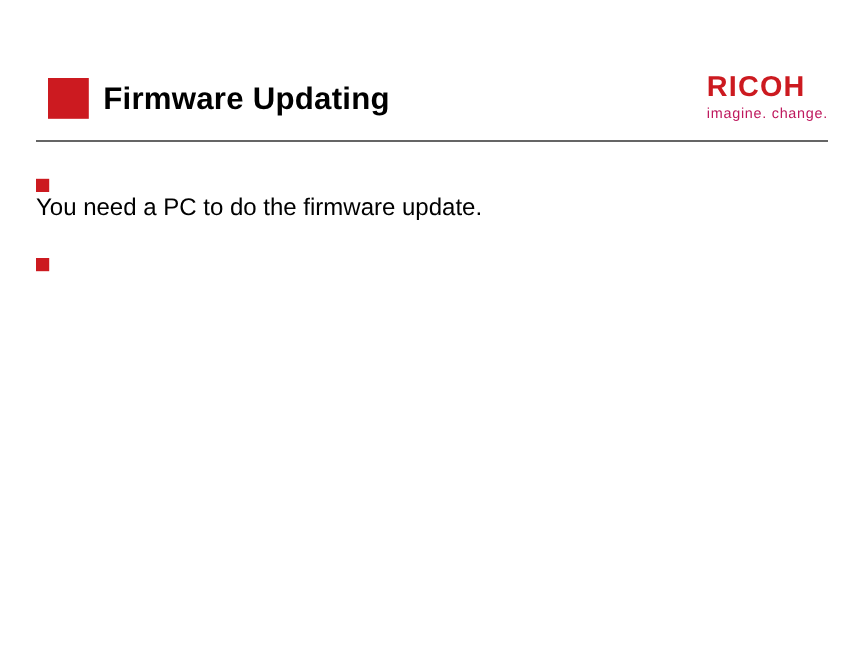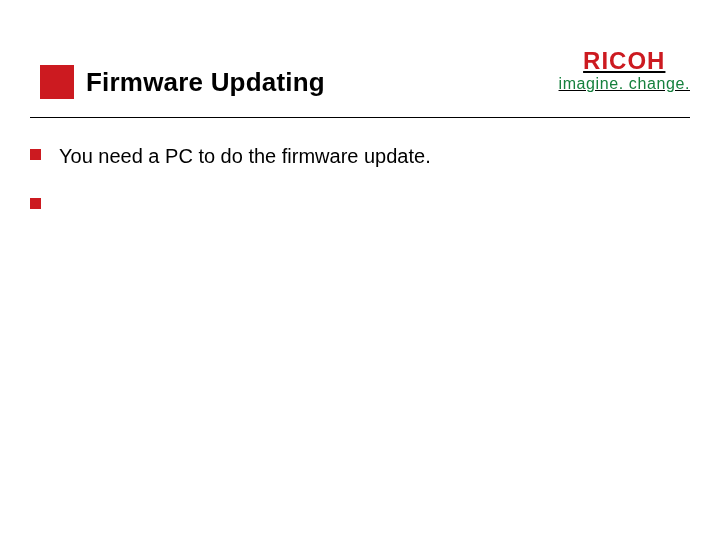--- a/index.html
+++ b/index.html
@@ -36,34 +36,33 @@
     left: 86px;
     top: 34px;
     font-size: 26px;
     font-weight: bold;
     color: #000;
     letter-spacing: 0.2px;
   }
   .logo {
     position: absolute;
     right: 30px;
-    top: 16px;
-    text-align: center;
-    text-decoration: underline;
+    top: 28px;
+    text-align: left;
   }
   .logo-name {
     font-size: 24px;
     font-weight: 800;
     color: #cc1a20;
     letter-spacing: 1px;
     line-height: 1;
   }
   .logo-tag {
-    font-size: 16px;
-    color: #15803d;
+    font-size: 12px;
+    color: #be185d;
     letter-spacing: 0.6px;
     margin-top: 2px;
   }
   .rule {
     position: absolute;
     left: 30px;
     right: 30px;
     top: 84px;
     height: 0;
     border-top: 1.5px solid #000;
@@ -71,20 +70,21 @@
   .content {
     position: absolute;
     left: 30px;
     right: 30px;
     top: 110px;
   }
   .bullet-item {
     display: flex;
     align-items: flex-start;
     margin-bottom: 22px;
+    flex-direction: column;
   }
   .bullet-mark {
     width: 11px;
     height: 11px;
     background: #cc1a20;
     flex: 0 0 11px;
     margin-top: 6px;
     margin-right: 18px;
   }
   .bullet-text {

